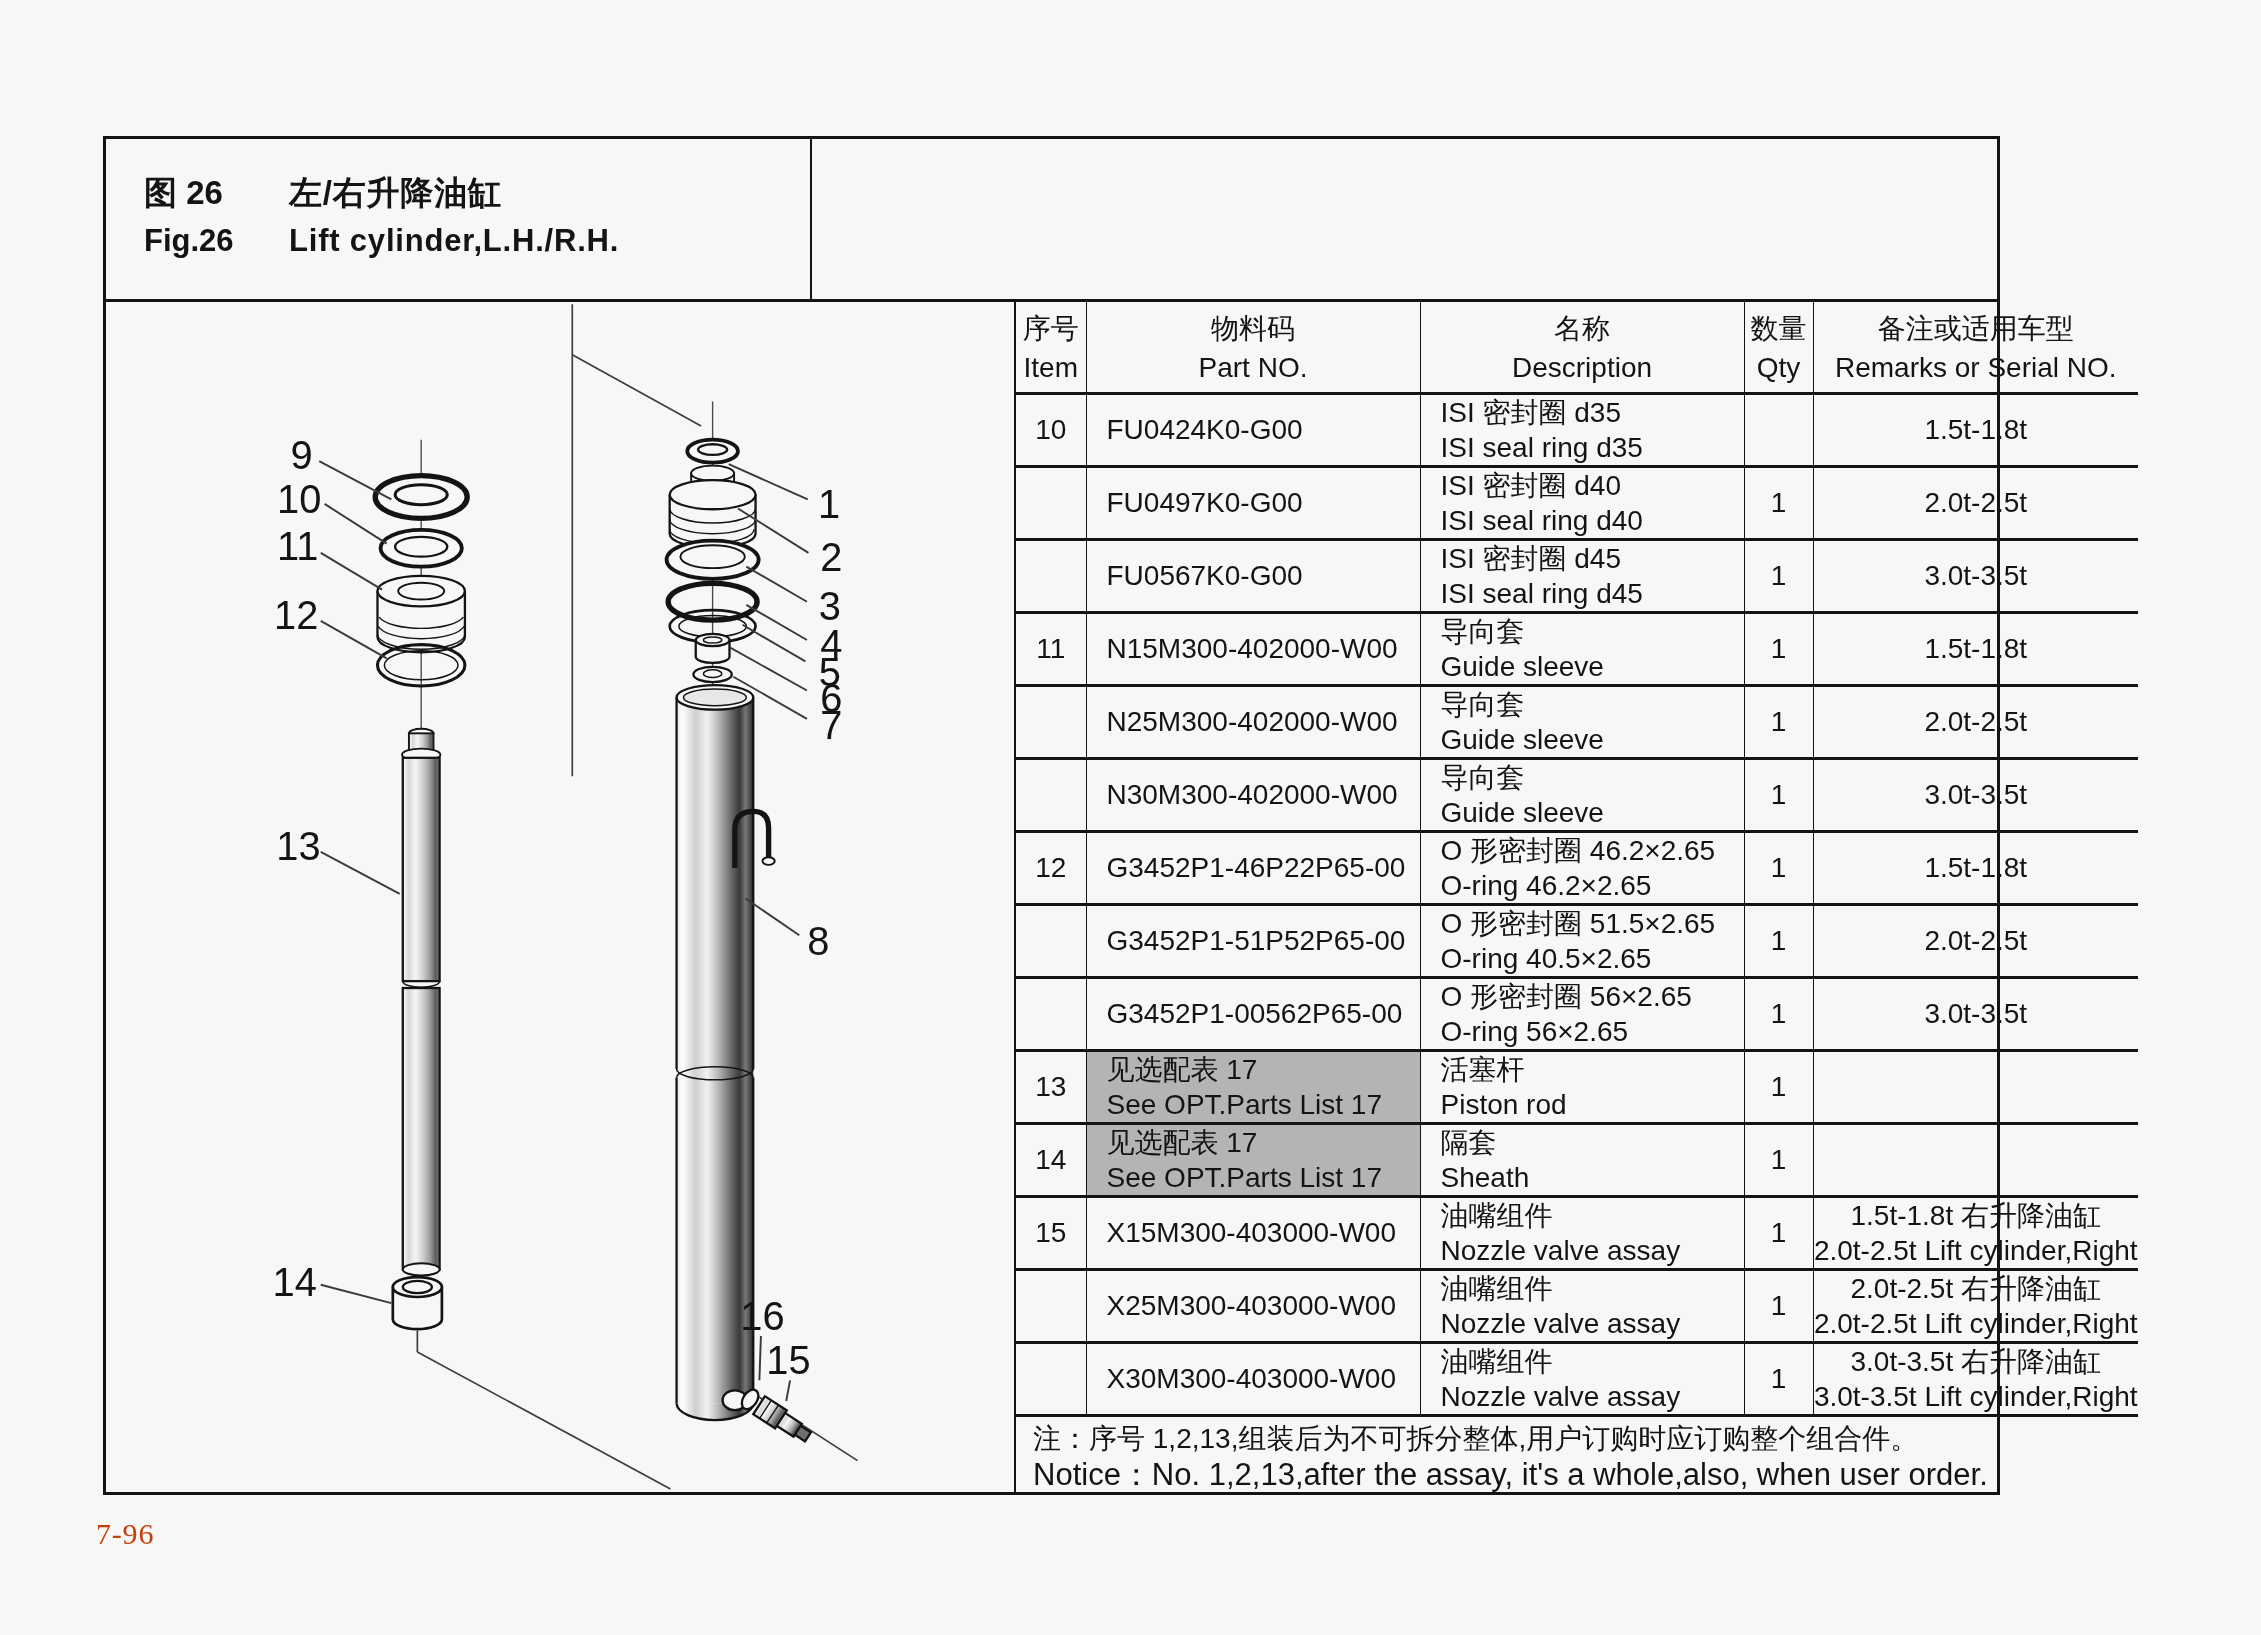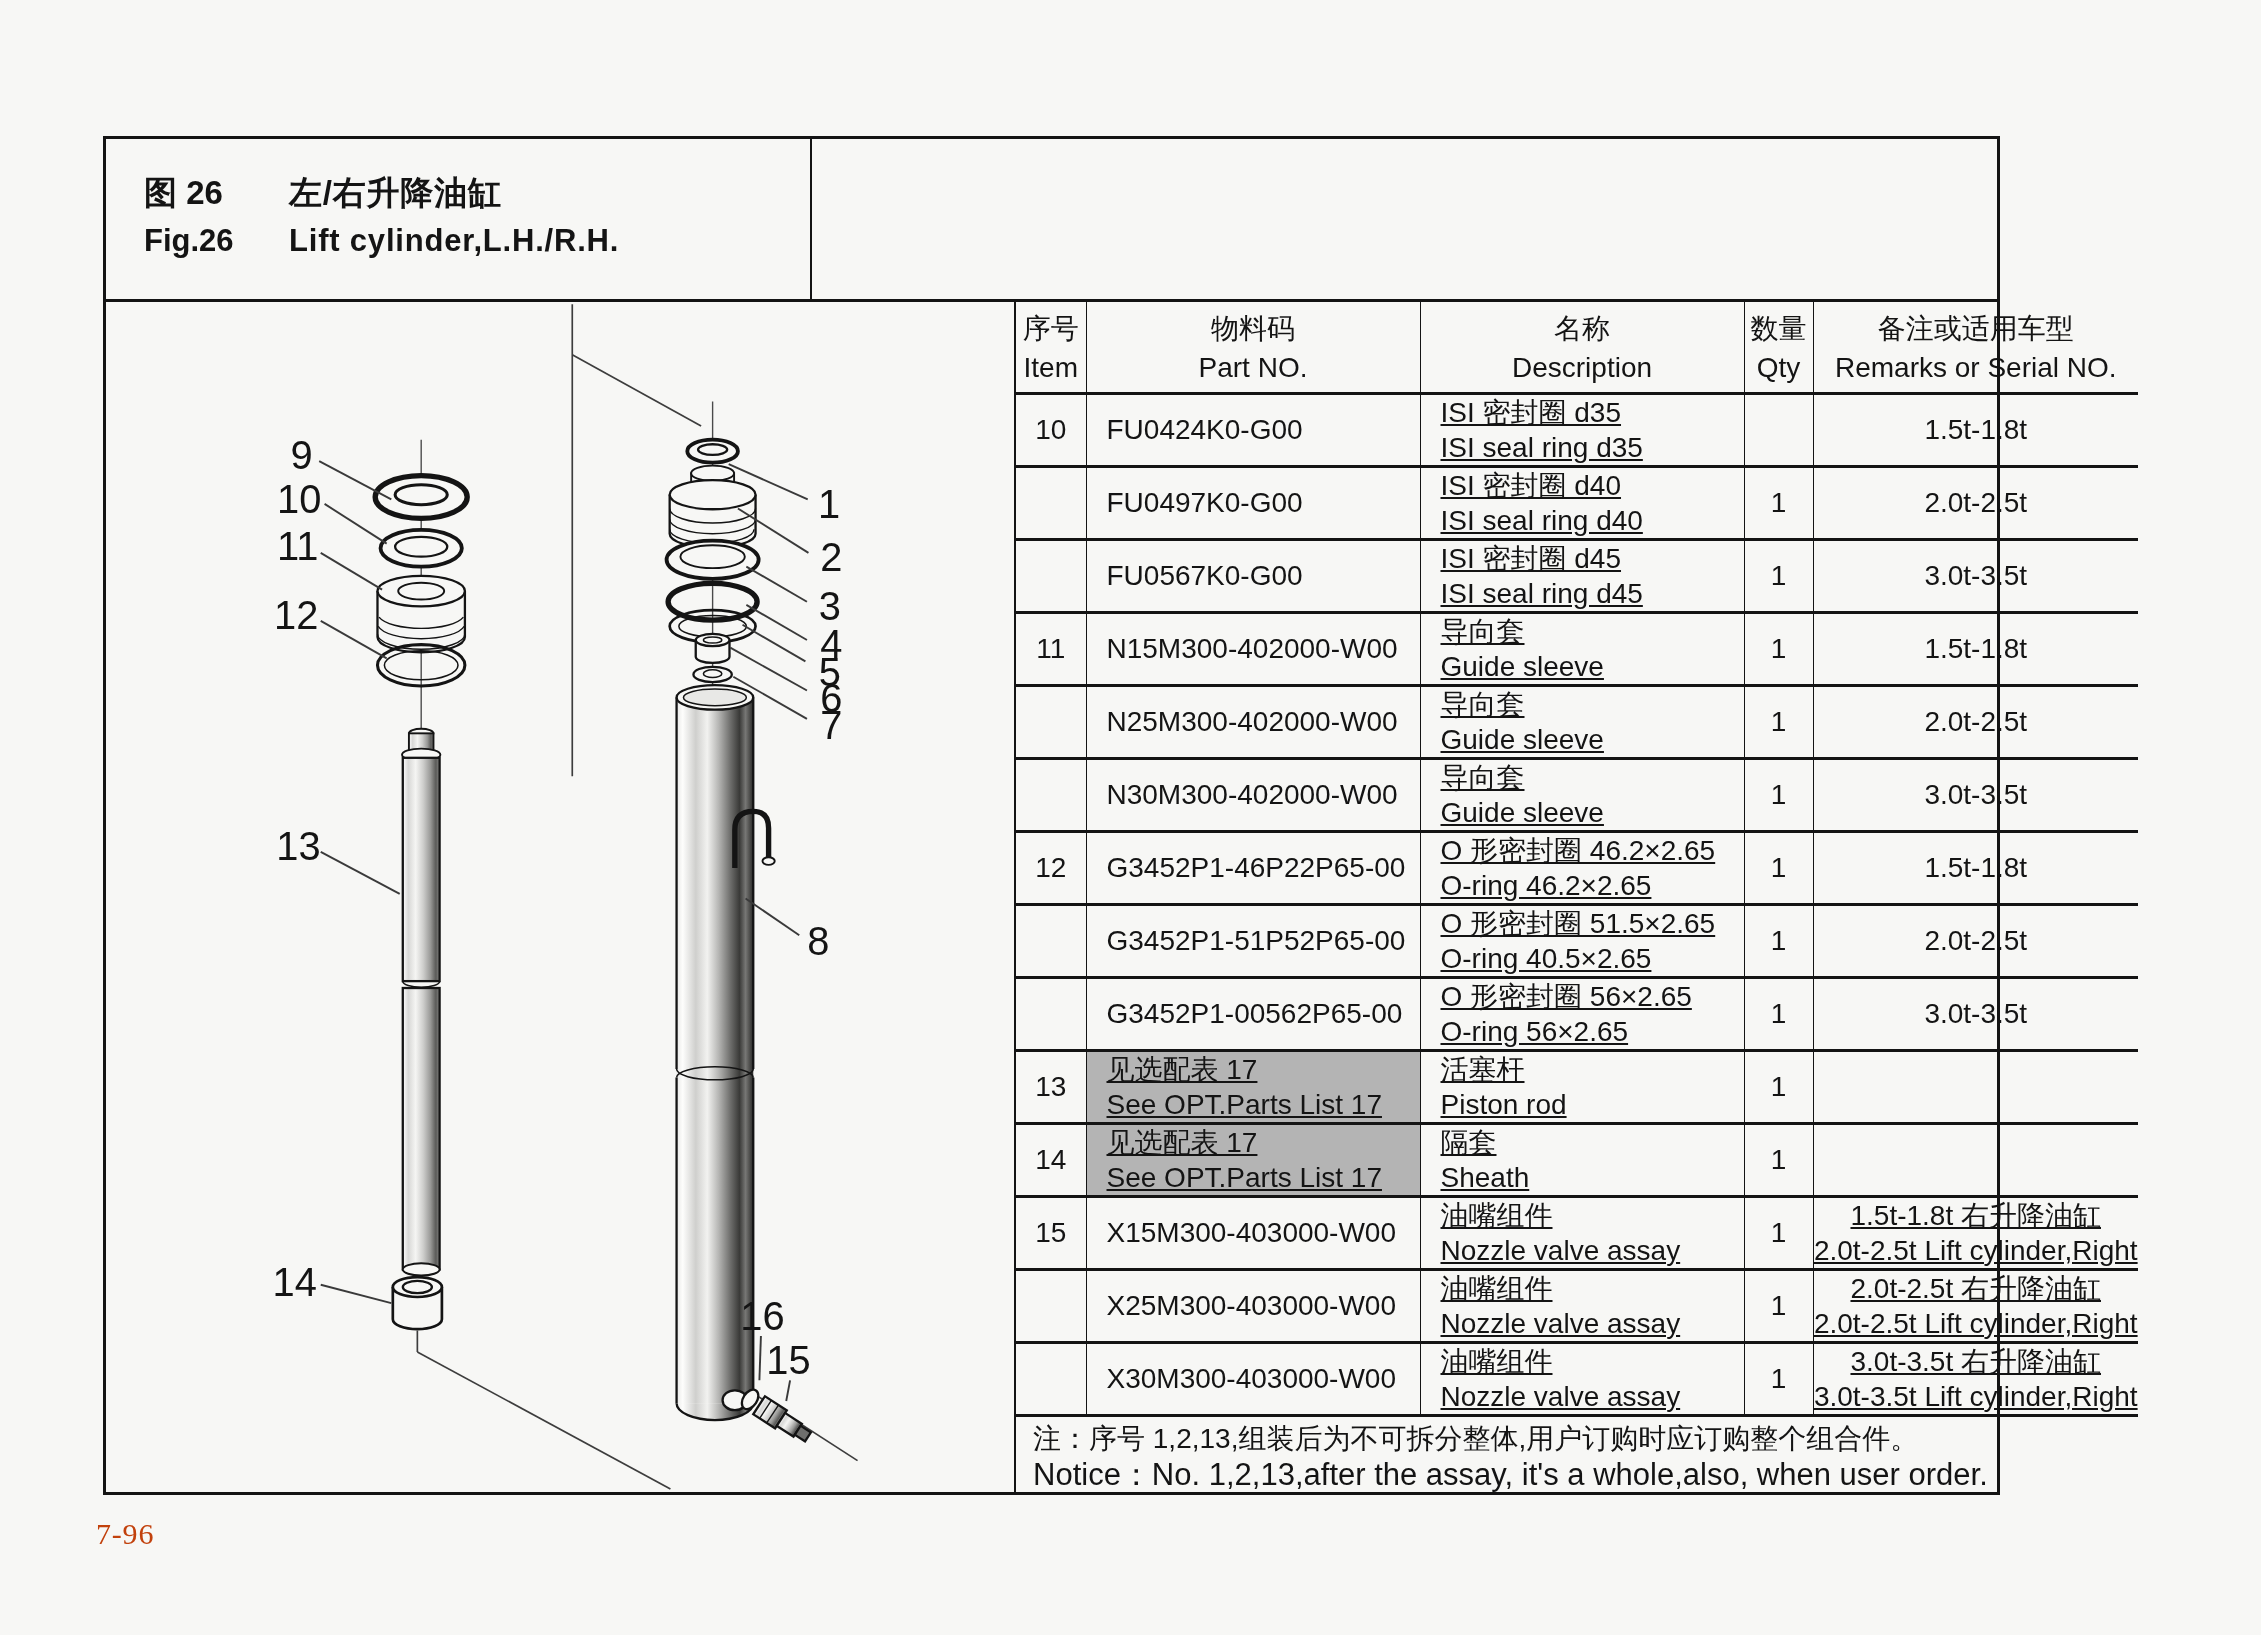--- a/index.html
+++ b/index.html
@@ -44,21 +44,21 @@
   tr.hdr-row{height:91px;}
   tr.data-row{height:73px;}
   tr.notice-row{height:75px;}
   .th-zh{line-height:41px;font-size:28px;}
   .th-en{line-height:37px;font-size:28px;}
   th{text-align:center;}
   .c-item,.c-qty{text-align:center;}
   .c-part{text-align:left;padding-left:20px !important;margin-top:20px;}
   .c-desc{text-align:left;padding-left:20px !important;}
   .c-rem{text-align:center;}
-  .l1,.l2{line-height:35px;white-space:nowrap;text-decoration:underline;}
+  .l1,.l2{line-height:35px;white-space:nowrap;}
   .single{line-height:normal;white-space:nowrap;}
   td.gray{background:#b4b4b4;}
   .notice-cell{text-align:left;padding:4.6px 0 0 17px !important;}
   .n1{font-size:28px;line-height:35px;white-space:nowrap;}
   .n2{font-size:31px;line-height:37px;white-space:nowrap;}
   
   .diagram{position:absolute;left:0;top:163px;bottom:0;width:908px;}
   .diagram svg{width:100%;height:100%;display:block;}
   .callout-num{font-family:"Liberation Sans",sans-serif;font-size:52px;fill:#141414;}
   .leader{stroke:#3a3a3a;stroke-width:2.5;}

